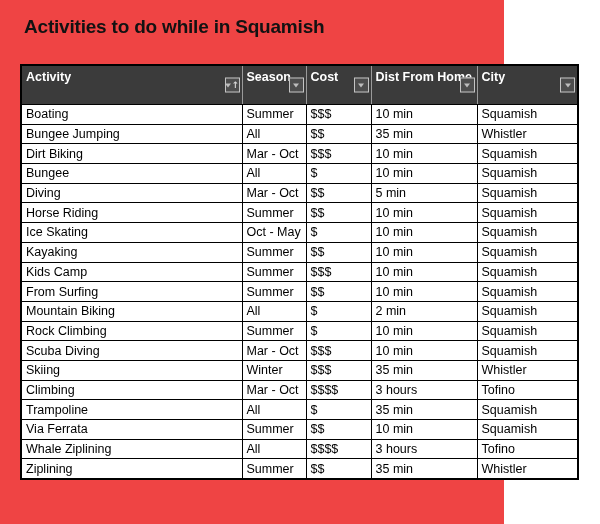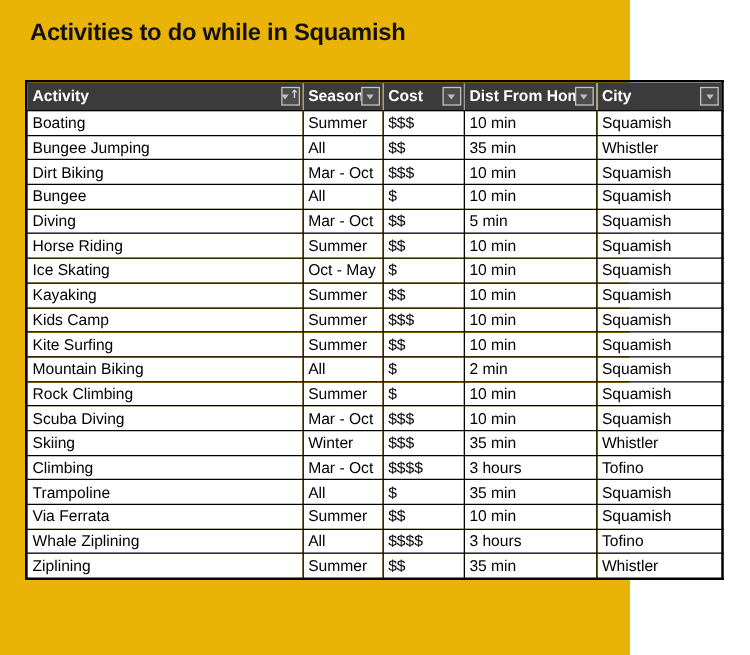--- a/index.html
+++ b/index.html
@@ -8,21 +8,21 @@
     width: 600px;
     height: 524px;
     background: #ffffff;
     font-family: "Liberation Sans", sans-serif;
     overflow: hidden;
   }
   .stage {
     position: relative;
     width: 504px;
     height: 524px;
-    background: #eab308;
+    background: #ef4444;
   }
   .page-title {
     position: absolute;
     left: 24px;
     top: 16px;
     font-size: 19px;
     font-weight: bold;
     color: #121212;
     letter-spacing: -0.2px;
     white-space: nowrap;
@@ -41,21 +41,21 @@
   col.c-cost     { width: 65px; }
   col.c-dist     { width: 106px; }
   col.c-city     { width: 101px; }
 
   thead td {
     background: #3b3b3b;
     color: #ffffff;
     font-weight: bold;
     font-size: 12.5px;
     height: 22px;
-    padding: 0 16px 0 4px;
+    padding: 0 16px 16px 4px;
     border: 1px solid #9a9a9a;
     border-bottom: 1px solid #000000;
     border-top: 1px solid #000000;
     position: relative;
     overflow: hidden;
     white-space: nowrap;
     vertical-align: middle;
   }
   thead td .hdr-label { white-space: nowrap; }
 
@@ -209,21 +209,21 @@
           <td>Squamish</td>
         </tr>
         <tr>
           <td>Kids Camp</td>
           <td>Summer</td>
           <td>$$$</td>
           <td>10 min</td>
           <td>Squamish</td>
         </tr>
         <tr>
-          <td>Kite Surfing</td>
+          <td>From Surfing</td>
           <td>Summer</td>
           <td>$$</td>
           <td>10 min</td>
           <td>Squamish</td>
         </tr>
         <tr>
           <td>Mountain Biking</td>
           <td>All</td>
           <td>$</td>
           <td>2 min</td>

